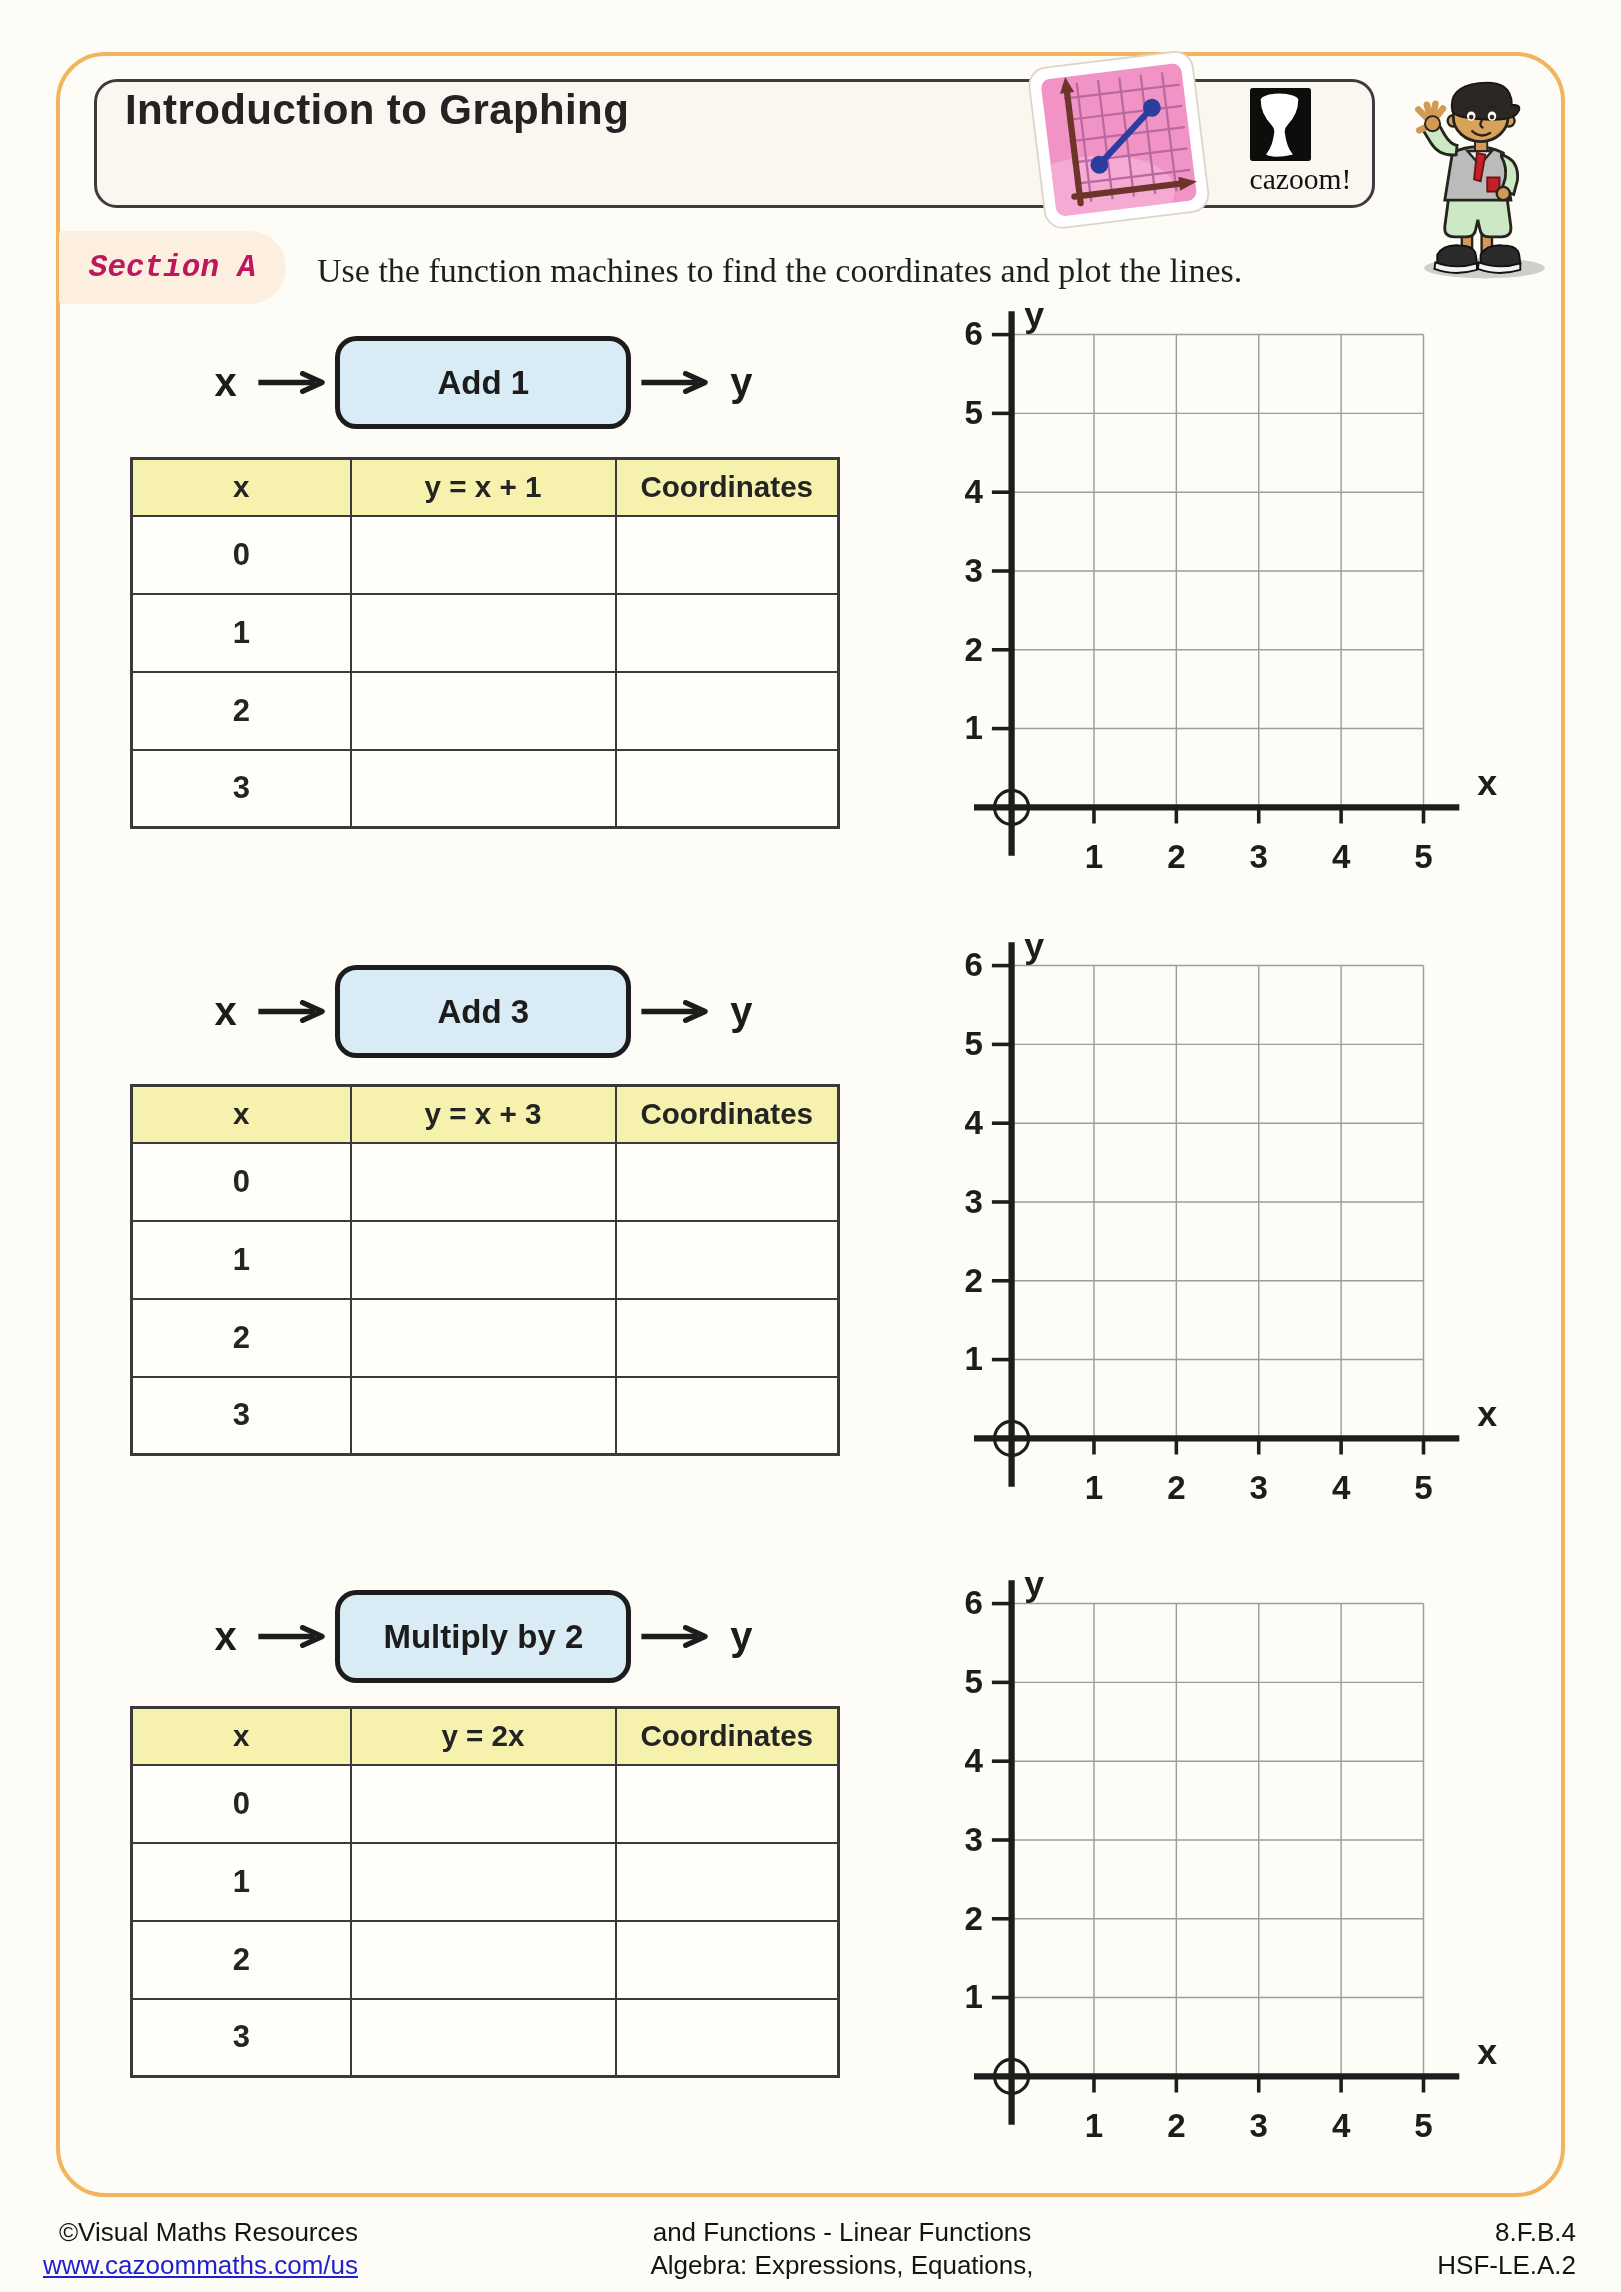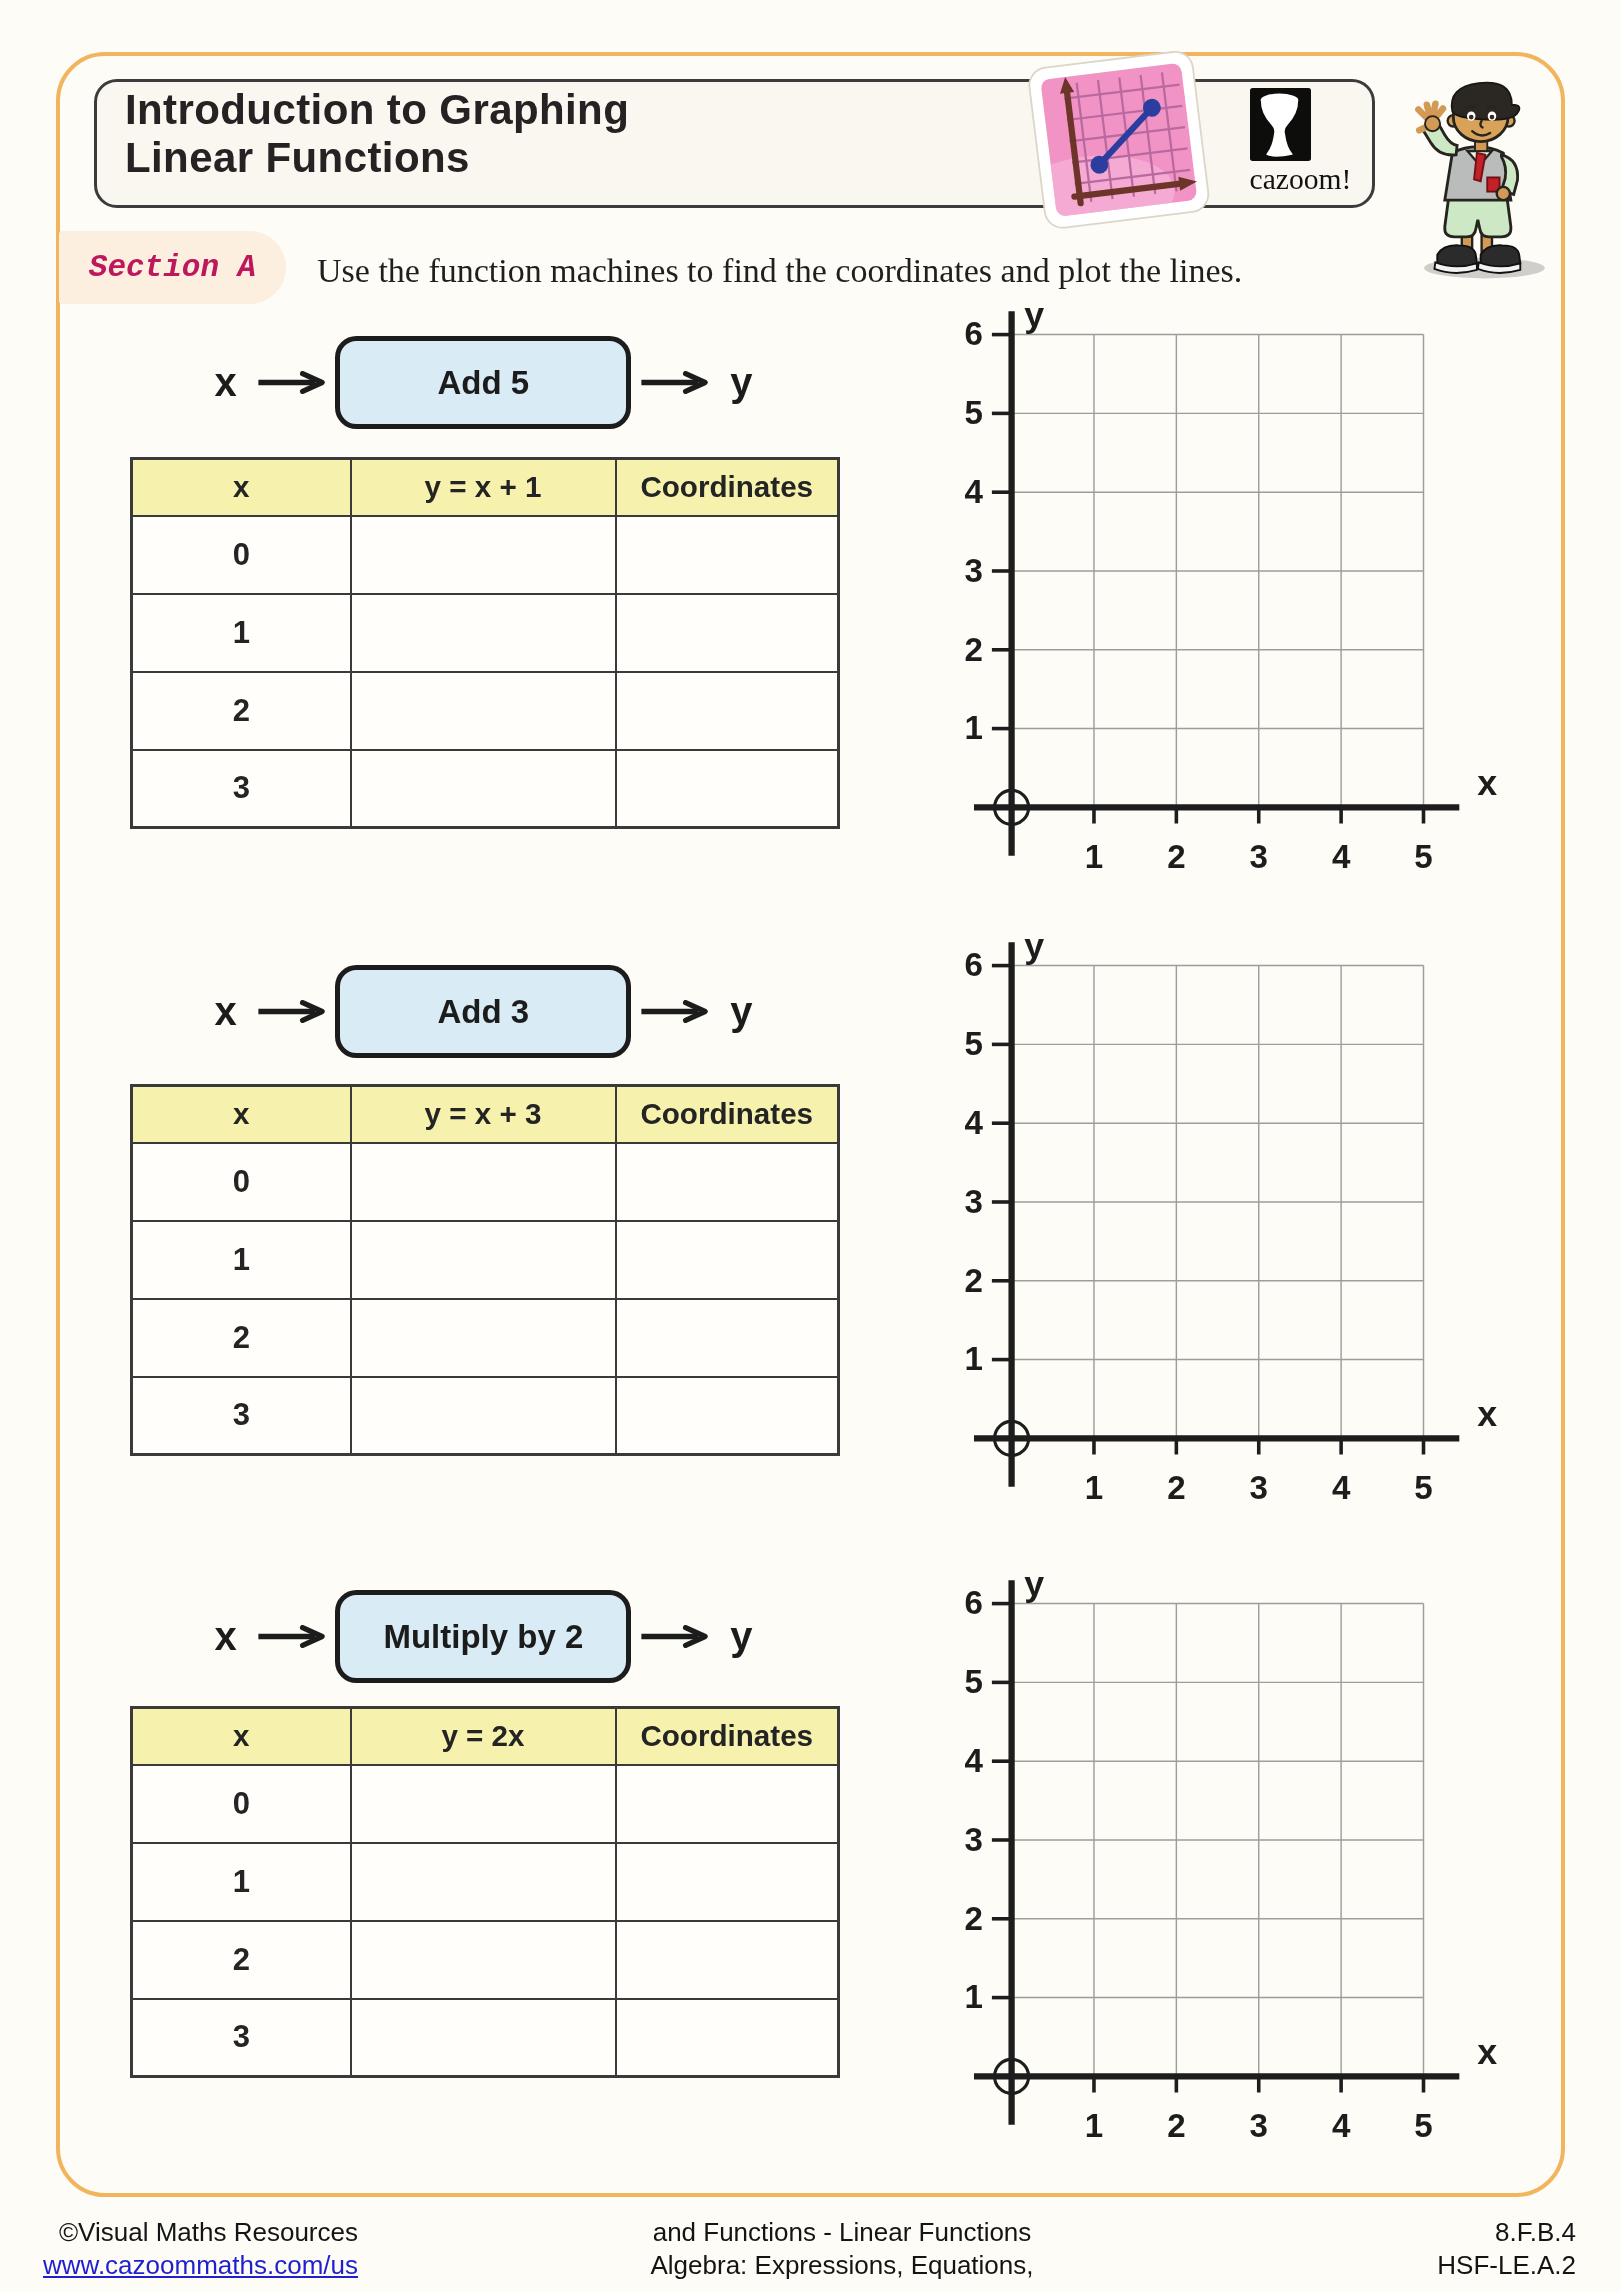--- a/index.html
+++ b/index.html
@@ -68,21 +68,20 @@
 </head>
 <body>
 
 <div class="canvas">
 
   <div class="page-border"></div>
 
   <div class="title-box"></div>
   <div class="title-text">
     <div>Introduction to Graphing</div>
-    <div>Linear Functions</div>
   </div>
 
   <svg class="graph-card" viewBox="0 0 200 190">
     <defs>
         <clipPath id="pinkclip">
           <rect x="16" y="16" width="158" height="154" rx="10"></rect>
         </clipPath>
       </defs>
     <rect x="3" y="3" width="184" height="180" rx="20" fill="#ffffff" stroke="#ddd6c8" stroke-width="2"></rect>
     <rect x="16" y="16" width="158" height="154" rx="10" fill="#f194c5"></rect>
@@ -161,21 +160,21 @@
 
   <div class="section-label">Section A</div>
   <div class="instruction">Use the function machines to find the coordinates and plot the lines.</div>
 
   <div class="machine-row" style="top:336px">
     <span class="io-label">x</span>
     <svg class="arrow-svg" width="72" height="23" viewBox="0 0 80 26">
       <line x1="2" y1="13" x2="66" y2="13" stroke="#1c1c1c" stroke-width="6"></line>
       <polyline points="52,3 74,13 52,23" fill="none" stroke="#1c1c1c" stroke-width="6" stroke-linecap="round" stroke-linejoin="round"></polyline>
     </svg>
-    <div class="machine-box">Add 5</div>
+    <div class="machine-box">Add 1</div>
     <svg class="arrow-svg" width="72" height="23" viewBox="0 0 80 26">
       <line x1="2" y1="13" x2="66" y2="13" stroke="#1c1c1c" stroke-width="6"></line>
       <polyline points="52,3 74,13 52,23" fill="none" stroke="#1c1c1c" stroke-width="6" stroke-linecap="round" stroke-linejoin="round"></polyline>
     </svg>
     <span class="io-label">y</span>
   </div>
 
   <table class="fn-table" style="top:457px">
     <colgroup>
         <col class="c1">

